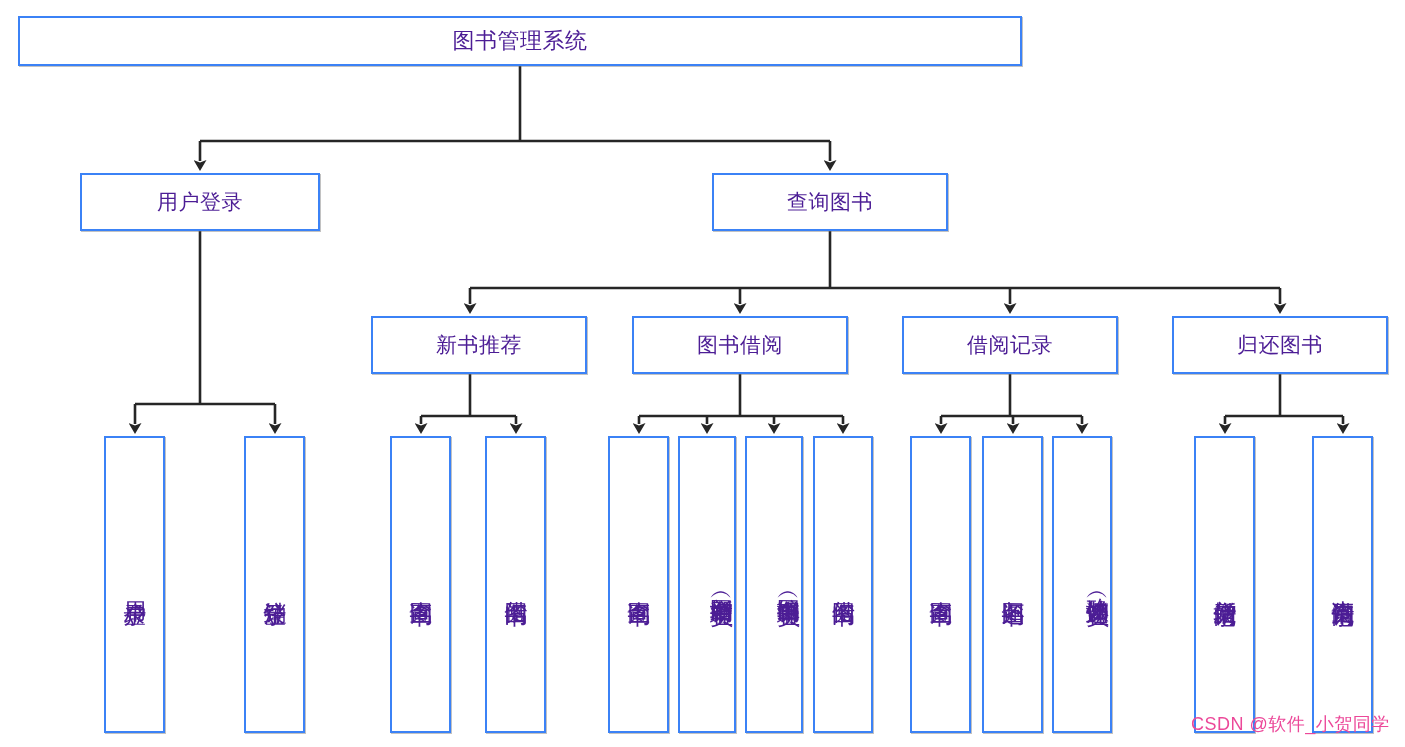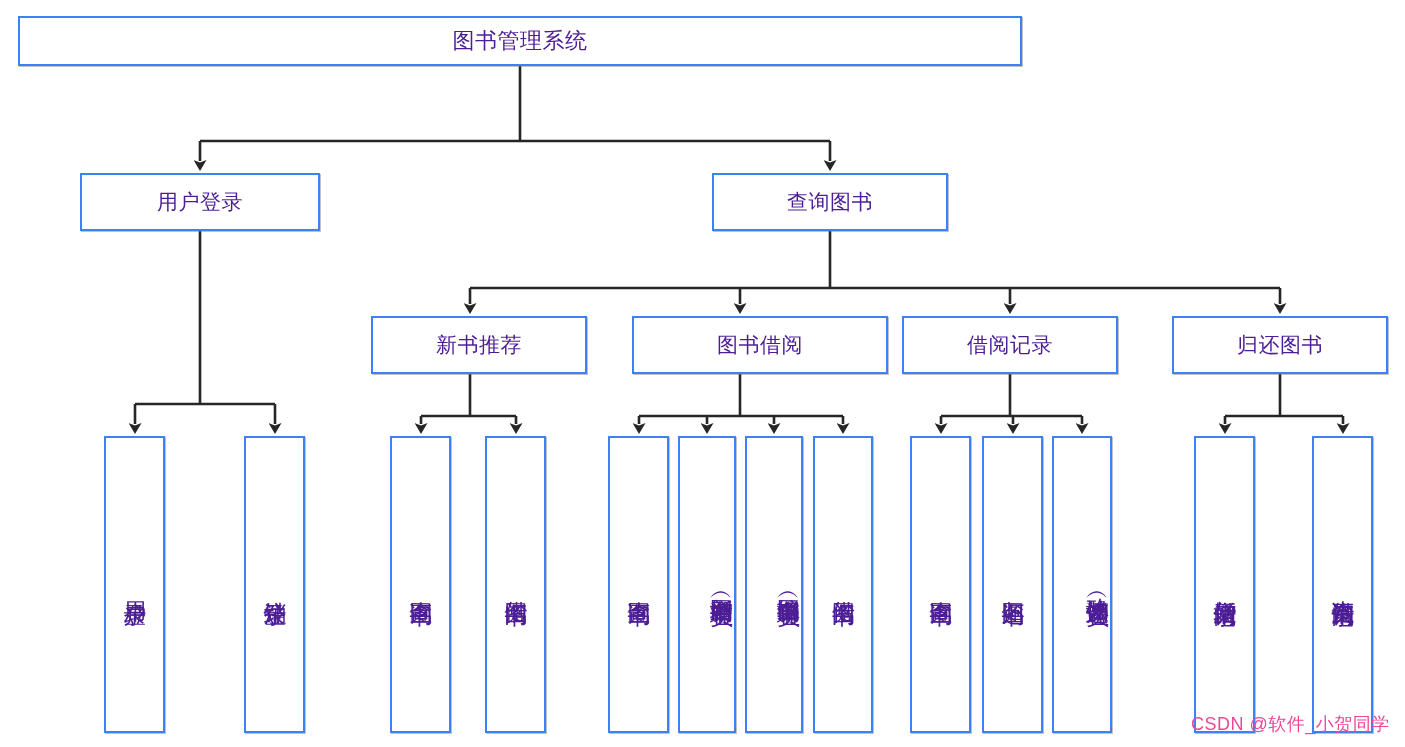--- a/index.html
+++ b/index.html
@@ -116,21 +116,21 @@
       </div>
       <div class="node horiz" style="left: 80px; top: 173px; width: 240px; height: 58px;">
         <span>用户登录</span>
       </div>
       <div class="node horiz" style="left: 712px; top: 173px; width: 236px; height: 58px;">
         <span>查询图书</span>
       </div>
       <div class="node horiz" style="left: 371px; top: 316px; width: 216px; height: 58px;">
         <span>新书推荐</span>
       </div>
-      <div class="node horiz" style="left: 632px; top: 316px; width: 256px; height: 58px; text-align: center;">
+      <div class="node horiz" style="left: 632px; top: 316px; width: 216px; height: 58px; text-align: center;">
         <span>图书借阅</span>
       </div>
       <div class="node horiz" style="left: 902px; top: 316px; width: 216px; height: 58px;">
         <span>借阅记录</span>
       </div>
       <div class="node horiz" style="left: 1172px; top: 316px; width: 216px; height: 58px;">
         <span>归还图书</span>
       </div>
       <div class="node vert" style="left: 104px; top: 436px; width: 61px; height: 297px;">
         <span>用户登录</span>

